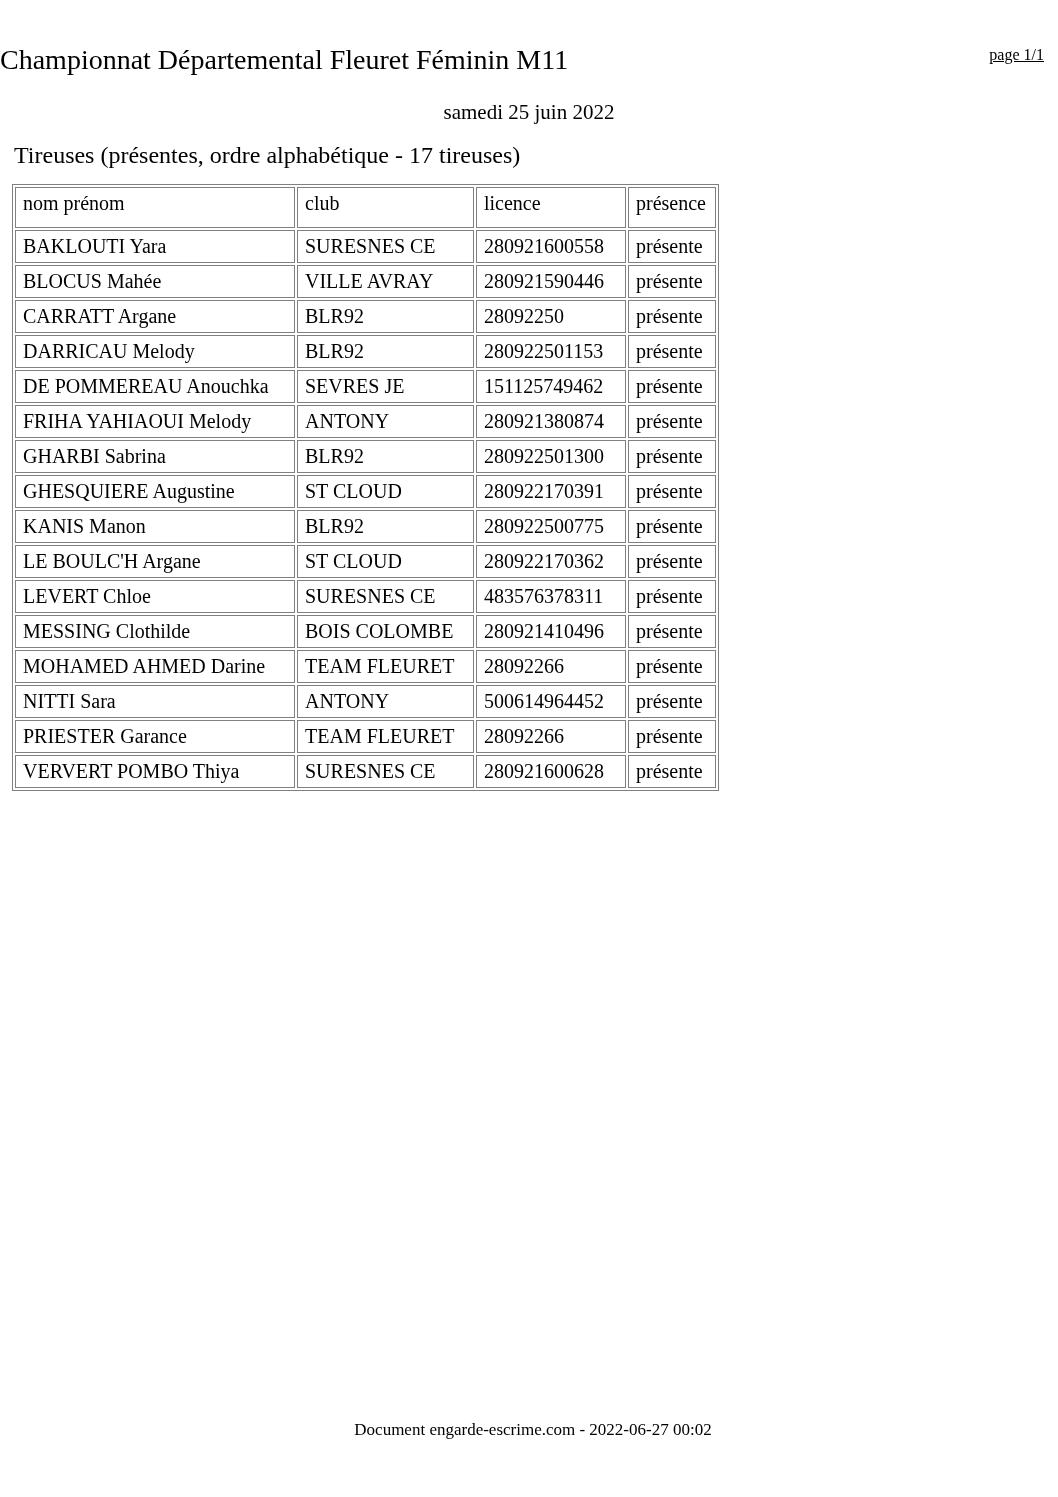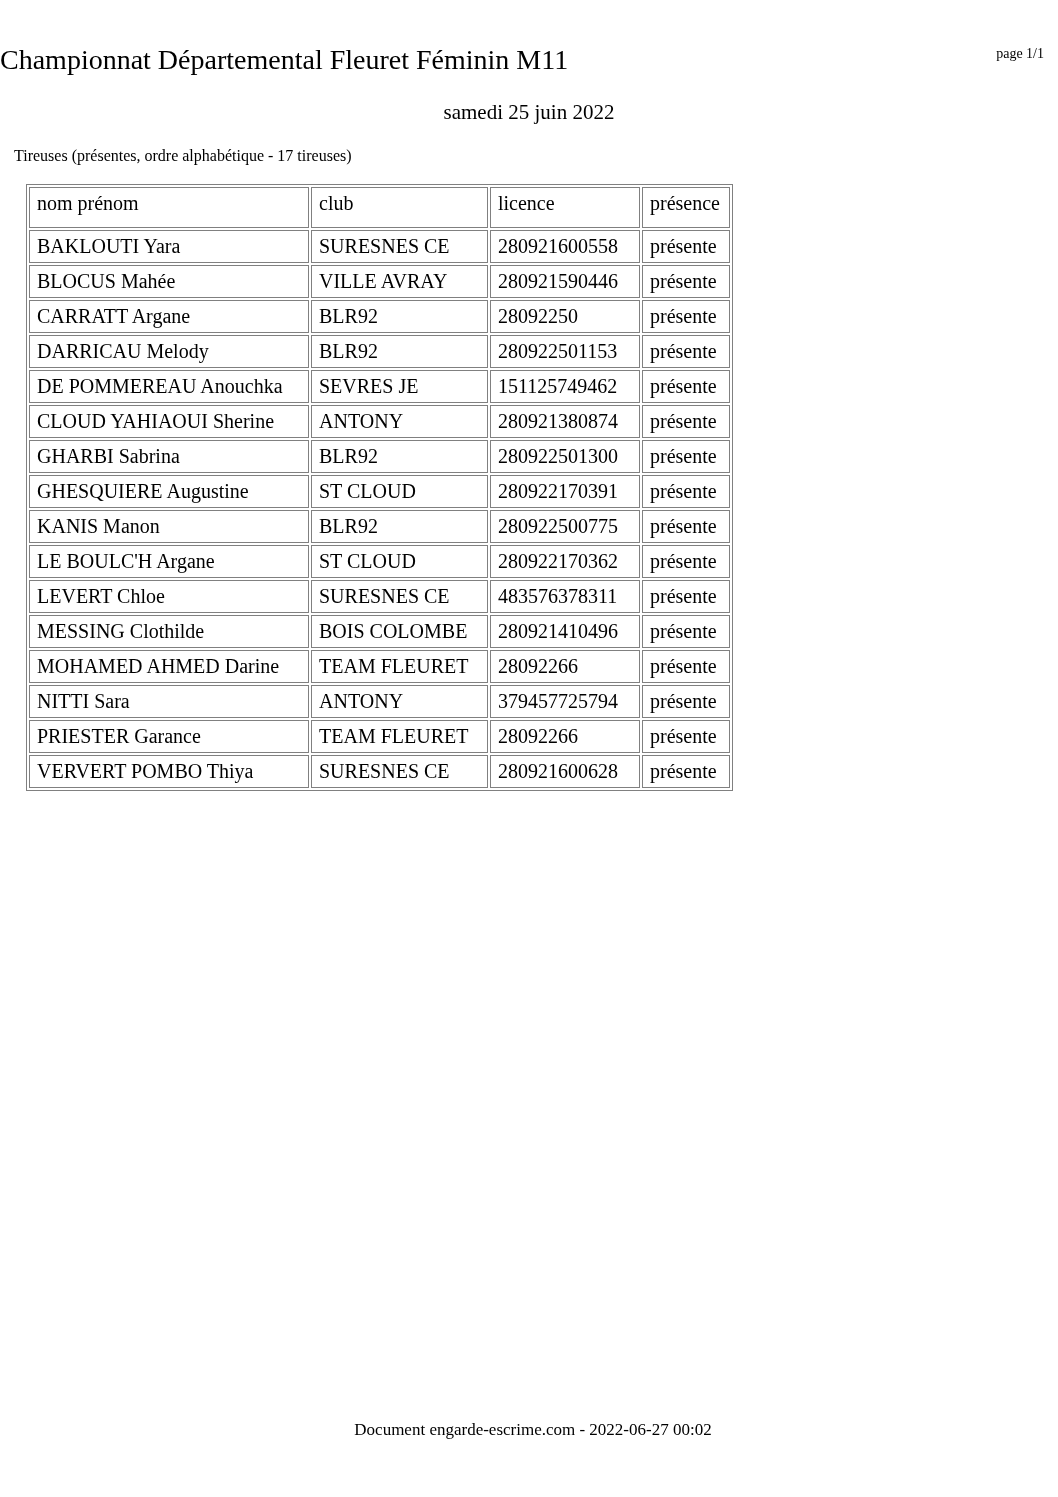--- a/index.html
+++ b/index.html
@@ -13,45 +13,46 @@
     height: 1497px;
     background: #ffffff;
     color: #000000;
     font-family: "Liberation Serif", "DejaVu Serif", serif;
     overflow: hidden;
   }
   .page-indicator {
     position: absolute;
     top: 46px;
     right: 14px;
-    font-size: 14px;
+    font-size: 16px;
+    text-decoration: underline;
   }
   .title {
     padding-top: 44px;
     text-align: left;
     font-size: 28px;
     line-height: 32px;
     font-weight: normal;
     margin: 0;
   }
   .subtitle {
     margin: 24px 0 0 0;
     text-align: center;
     font-size: 21px;
     line-height: 24px;
     font-weight: normal;
   }
   .section-heading {
     margin: 20px 0 0 14px;
-    font-size: 16px;
+    font-size: 24px;
     line-height: 23px;
     font-weight: normal;
   }
   table.roster {
-    margin: 17px 0 0 26px;
+    margin: 17px 0 0 12px;
     width: 695px;
     border-collapse: separate;
     border-spacing: 2px;
     border: 1px solid #808080;
     table-layout: fixed;
   }
   table.roster th, table.roster td {
     border: 1px solid #808080;
     font-size: 20px;
     line-height: 22px;
@@ -131,21 +132,21 @@
           <td>280922501153</td>
           <td>présente</td>
         </tr>
         <tr>
           <td>DE POMMEREAU Anouchka</td>
           <td>SEVRES JE</td>
           <td>151125749462</td>
           <td>présente</td>
         </tr>
         <tr>
-          <td>CLOUD YAHIAOUI Sherine</td>
+          <td>FRIHA YAHIAOUI Melody</td>
           <td>ANTONY</td>
           <td>280921380874</td>
           <td>présente</td>
         </tr>
         <tr>
           <td>GHARBI Sabrina</td>
           <td>BLR92</td>
           <td>280922501300</td>
           <td>présente</td>
         </tr>
@@ -181,21 +182,21 @@
         </tr>
         <tr>
           <td>MOHAMED AHMED Darine</td>
           <td>TEAM FLEURET</td>
           <td>28092266</td>
           <td>présente</td>
         </tr>
         <tr>
           <td>NITTI Sara</td>
           <td>ANTONY</td>
-          <td>379457725794</td>
+          <td>500614964452</td>
           <td>présente</td>
         </tr>
         <tr>
           <td>PRIESTER Garance</td>
           <td>TEAM FLEURET</td>
           <td>28092266</td>
           <td>présente</td>
         </tr>
         <tr>
           <td>VERVERT POMBO Thiya</td>

